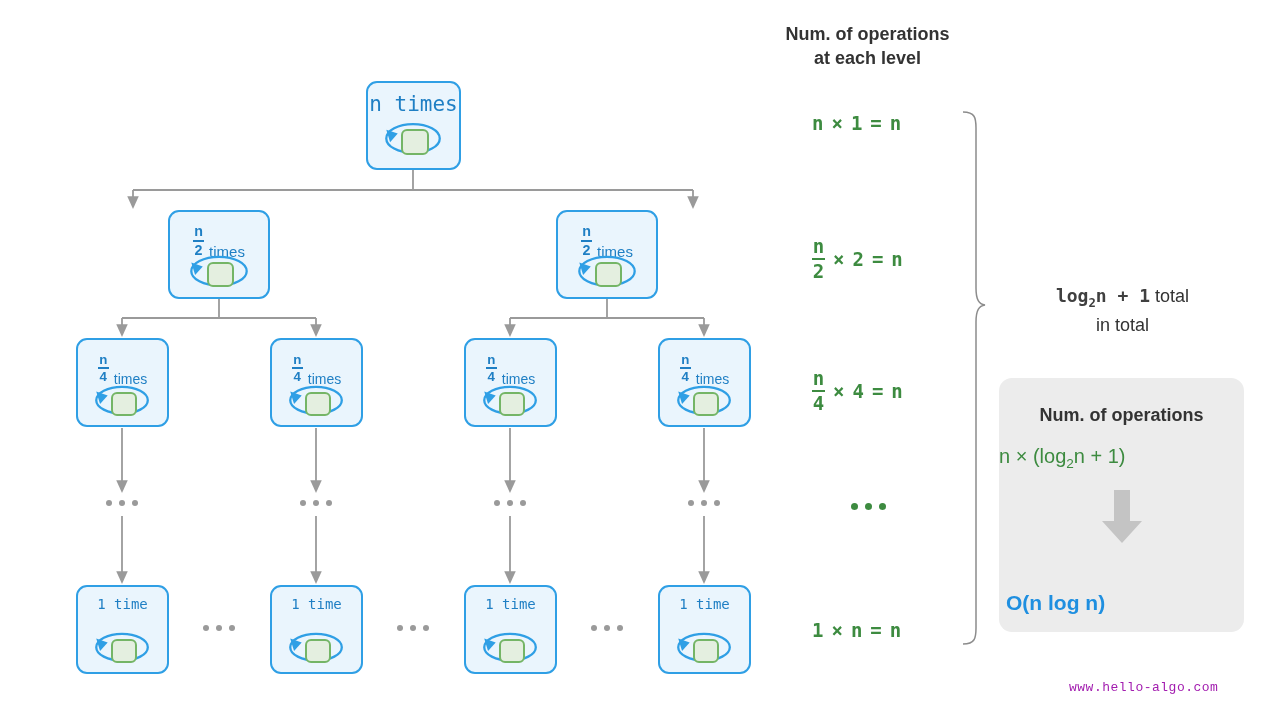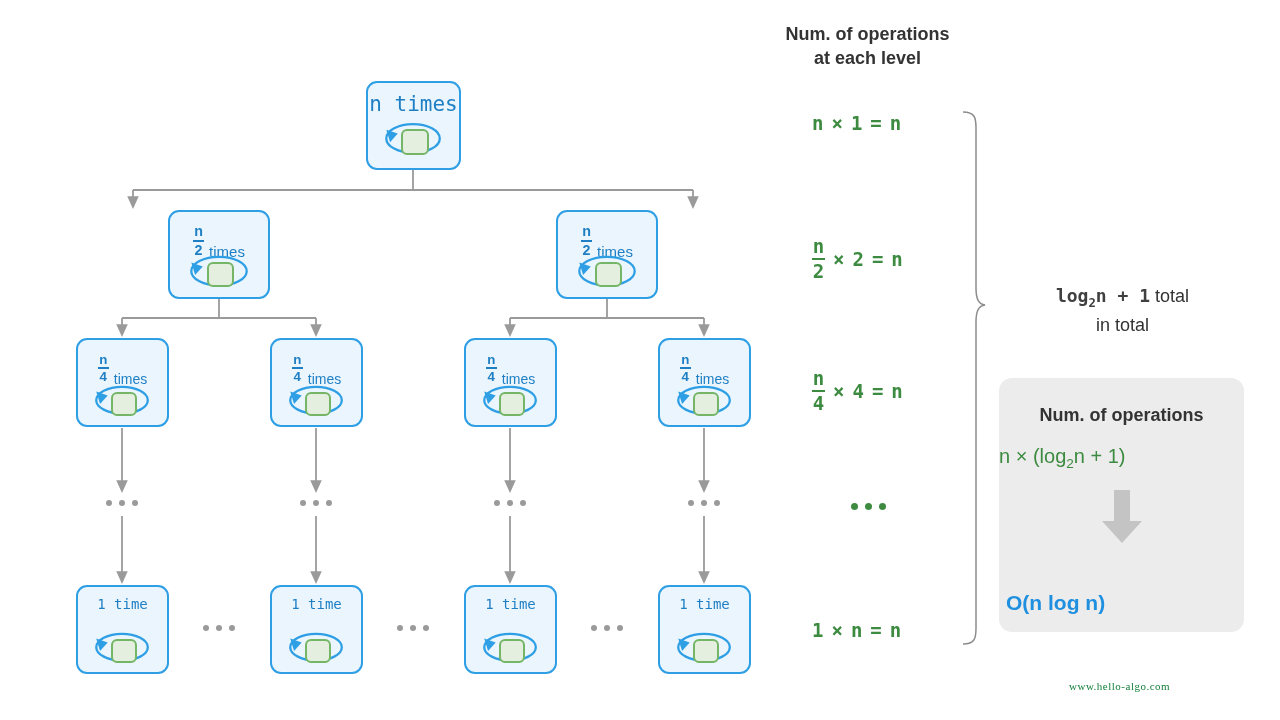--- a/index.html
+++ b/index.html
@@ -107,22 +107,22 @@
   }
   .panel .pgreen sub{font-size:.68em;}
   .panel .pblue{
     position:absolute;left:0;right:0;
     color:#1f8fe0;font-weight:700;font-size:21px;
     font-family:"Liberation Sans",sans-serif;
     margin-left:7px;
   }
 
   .watermark{
-    position:absolute;color:#15803d;font-size:11px;
-    font-family:Liberation Serif, serif;
+    position:absolute;color:#a21caf;font-size:13px;
+    font-family:Liberation Mono, monospace;
     letter-spacing:.5px;
   }
 </style>
 </head>
 <body>
 
 <div id="stage">
 
   <svg class="wire">
     <defs>

